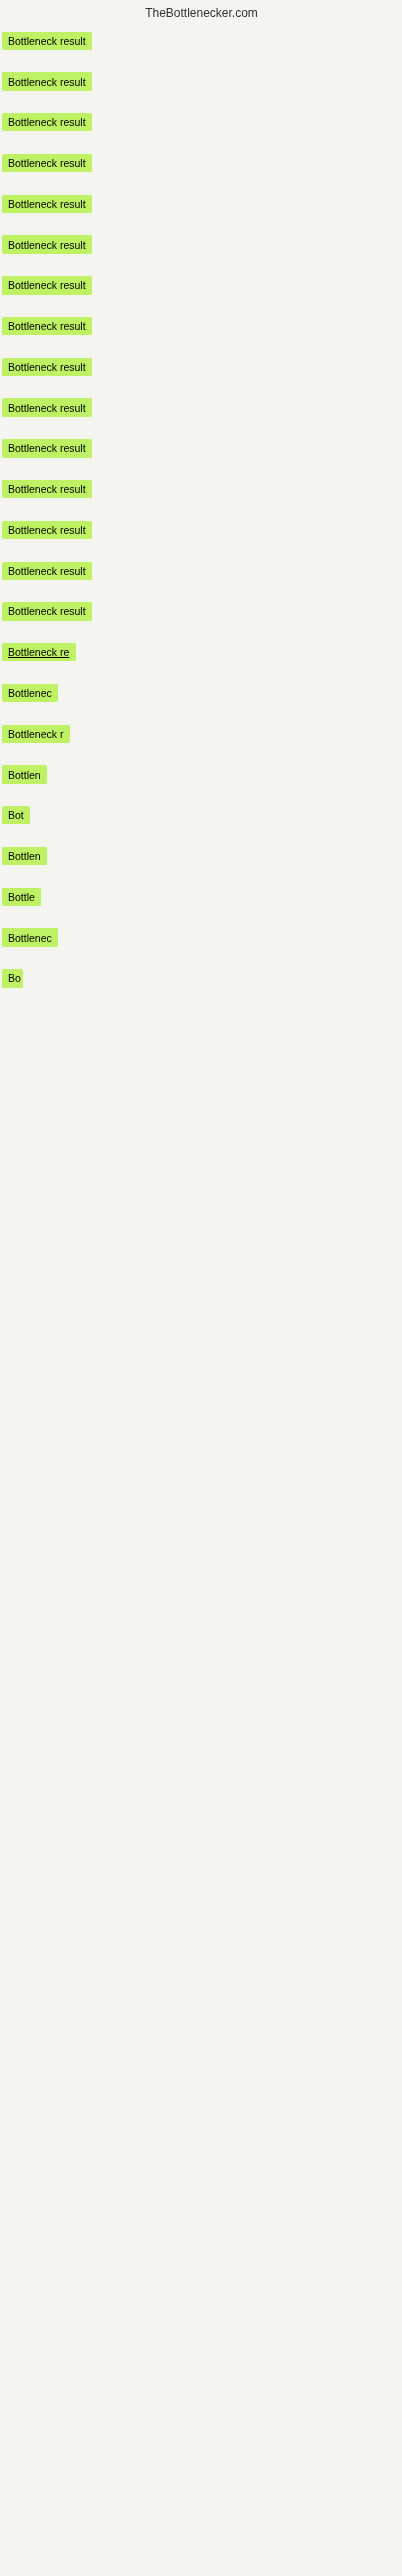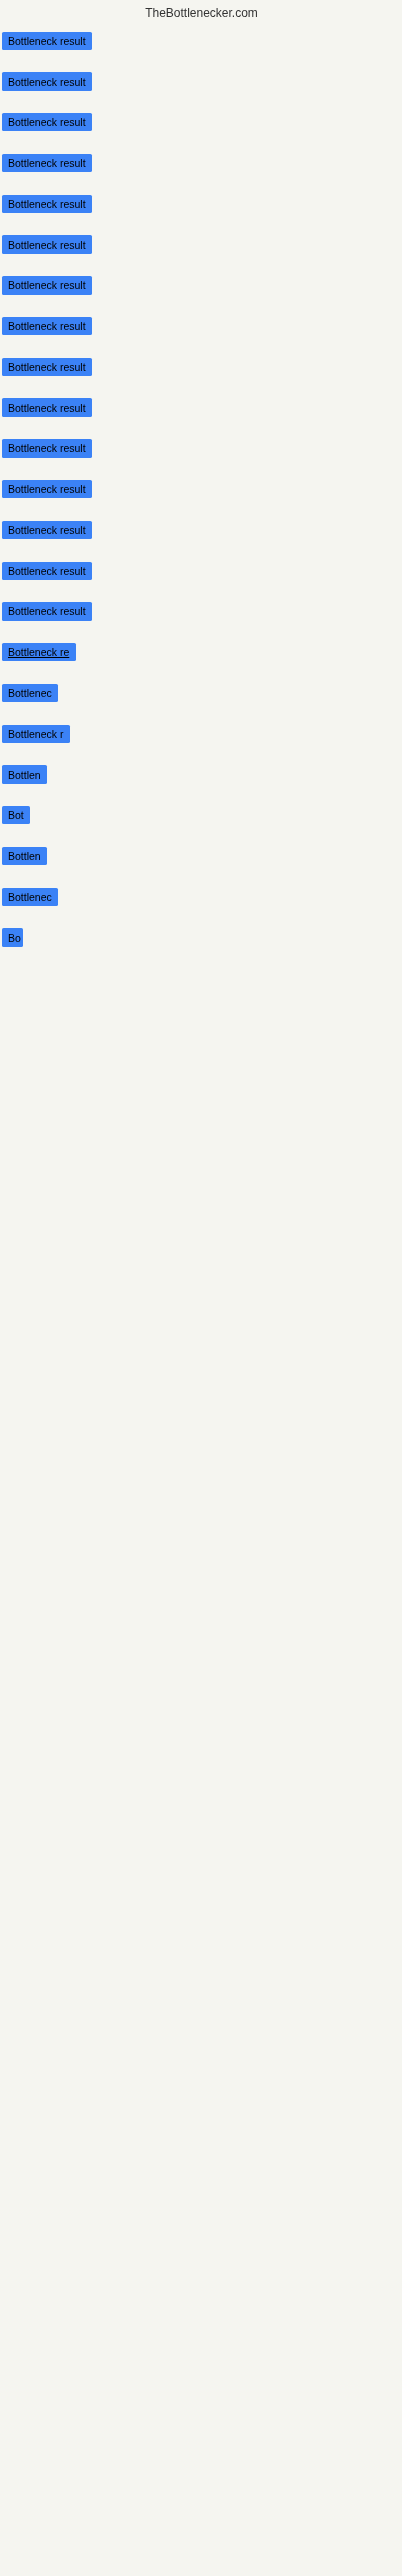--- a/index.html
+++ b/index.html
@@ -24,21 +24,21 @@
       font-weight: normal;
     }
 
     .bottleneck-item {
       margin-bottom: 0;
       padding: 6.4px 0 13px 0;
     }
 
     .bottleneck-badge {
       display: inline-block;
-      background-color: #3b82f6;
+      background-color: #bef264;
       color: #000;
       font-size: 10.5px;
       font-weight: normal;
       padding: 3.2px 6.4px;
       border-radius: 1.6px;
       white-space: nowrap;
       overflow: hidden;
     }
 
     .items-container {
@@ -67,16 +67,17 @@
     <div class="bottleneck-item"><span class="bottleneck-badge" style="max-width: 105px;">Bottleneck result</span></div>
     <div class="bottleneck-item"><span class="bottleneck-badge" style="max-width: 105px;">Bottleneck result</span></div>
     <div class="bottleneck-item"><span class="bottleneck-badge" style="max-width: 105px;">Bottleneck result</span></div>
     <div class="bottleneck-item"><span class="bottleneck-badge" style="max-width: 105px;">Bottleneck result</span></div>
     <div class="bottleneck-item"><span class="bottleneck-badge" style="max-width: 85px; text-decoration: underline;">Bottleneck re</span></div>
     <div class="bottleneck-item"><span class="bottleneck-badge" style="max-width: 66px;">Bottlenec</span></div>
     <div class="bottleneck-item"><span class="bottleneck-badge" style="max-width: 76px;">Bottleneck r</span></div>
     <div class="bottleneck-item"><span class="bottleneck-badge" style="max-width: 50px;">Bottlen</span></div>
     <div class="bottleneck-item"><span class="bottleneck-badge" style="max-width: 29px;">Bot</span></div>
     <div class="bottleneck-item"><span class="bottleneck-badge" style="max-width: 50px;">Bottlen</span></div>
+    <div class="bottleneck-item"><span class="bottleneck-badge" style="max-width: 42px;">Bottle</span></div>
     <div class="bottleneck-item"><span class="bottleneck-badge" style="max-width: 66px;">Bottlenec</span></div>
     <div class="bottleneck-item"><span class="bottleneck-badge" style="max-width: 21px; text-align: center;">Bo</span></div>
   </div>
 
 
 </body></html>

